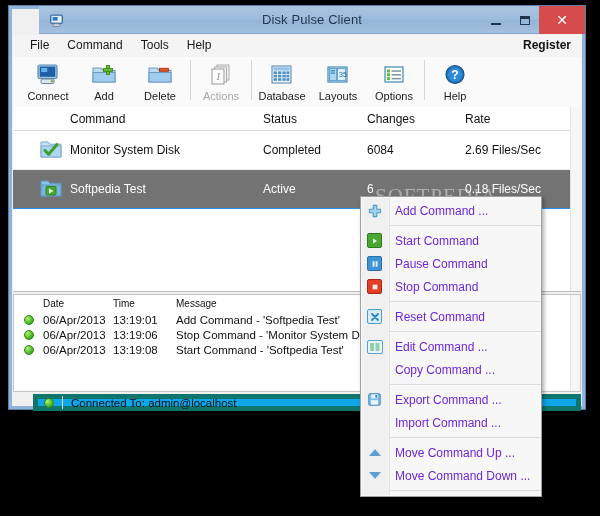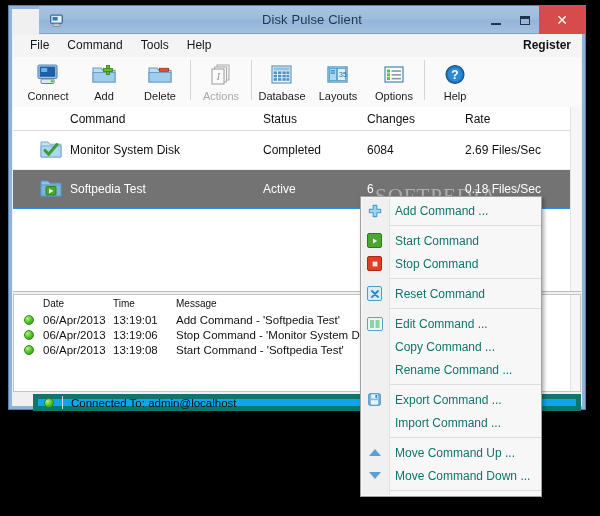--- a/index.html
+++ b/index.html
@@ -149,21 +149,21 @@
     padding: 2px 0;
   }
   .ctx-gutter {
     position: absolute; left: 1px; top: 1px; bottom: 1px; width: 27px;
     background: #f0f0f0; border-right: 1px solid #e2e2e2;
   }
   .ctx-item {
     position: relative; height: 23px; display: flex; align-items: center;
   }
   .ctx-item .ci { width: 27px; display: flex; align-items: center; justify-content: center; z-index:2;}
-  .ctx-item .cl { font-size: 12px; color: #0f766e; margin-left: 7px; z-index:2; }
+  .ctx-item .cl { font-size: 12px; color: #6d28d9; margin-left: 7px; z-index:2; }
   .ctx-sepline { height: 1px; background: #dcdcdc; margin: 3px 0 3px 28px; }
 
   
   .sq { width: 13px; height: 13px; border-radius: 2px; display:flex; align-items:center; justify-content:center; }
   .tri-up { width:0;height:0;border-left:6px solid transparent;border-right:6px solid transparent;border-bottom:7px solid #5e9ed6;}
   .tri-dn { width:0;height:0;border-left:6px solid transparent;border-right:6px solid transparent;border-top:7px solid #5e9ed6;}
 
   .watermark {
     position: absolute; left: 366px; top: 178px;
     font-family: "Liberation Serif", serif;
@@ -434,20 +434,31 @@
       <span class="ci">
         <span class="sq" style="background:#4aa832;border:1px solid #2e7a1c;">
           <svg width="8" height="8" viewBox="0 0 8 8">
               <path d="M2 1.4l4.2 2.6L2 6.6z" fill="#e8f9e2"></path>
             </svg>
         </span>
       </span>
       <span class="cl">Start Command</span>
     </div>
 
+    <div class="ctx-item">
+      <span class="ci">
+        <span class="sq" style="background:#3f95d4;border:1px solid #2a6fa8;">
+          <svg width="8" height="8" viewBox="0 0 8 8">
+              <rect x="1.6" y="1.3" width="1.9" height="5.4" fill="#eaf4fc"></rect>
+              <rect x="4.6" y="1.3" width="1.9" height="5.4" fill="#eaf4fc"></rect>
+            </svg>
+        </span>
+      </span>
+      <span class="cl">Pause Command</span>
+    </div>
 
     <div class="ctx-item">
       <span class="ci">
         <span class="sq" style="background:#e23d25;border:1px solid #a62a15;">
           <svg width="8" height="8" viewBox="0 0 8 8">
               <rect x="1.6" y="1.6" width="4.8" height="4.8" fill="#fde9e5"></rect>
             </svg>
         </span>
       </span>
       <span class="cl">Stop Command</span>
@@ -476,24 +487,20 @@
         </span>
       </span>
       <span class="cl">Edit Command ...</span>
     </div>
 
     <div class="ctx-item">
       <span class="ci"></span>
       <span class="cl">Copy Command ...</span>
     </div>
 
-    <div class="ctx-item">
-      <span class="ci"></span>
-      <span class="cl">Rename Command ...</span>
-    </div>
     <div class="ctx-sepline"></div>
 
     <div class="ctx-item">
       <span class="ci">
         <svg width="13" height="13" viewBox="0 0 13 13">
           <rect x="0.8" y="0.8" width="11.4" height="11.4" rx="1" fill="#7fc0e8" stroke="#3d84b5" stroke-width="1"></rect>
           <rect x="3.3" y="1.4" width="6.4" height="4" fill="#e9f5fc"></rect>
           <rect x="7.4" y="2" width="1.7" height="2.8" fill="#3d84b5"></rect>
           <rect x="3" y="7.2" width="7" height="4.4" fill="#eaf5fc"></rect>
         </svg>

